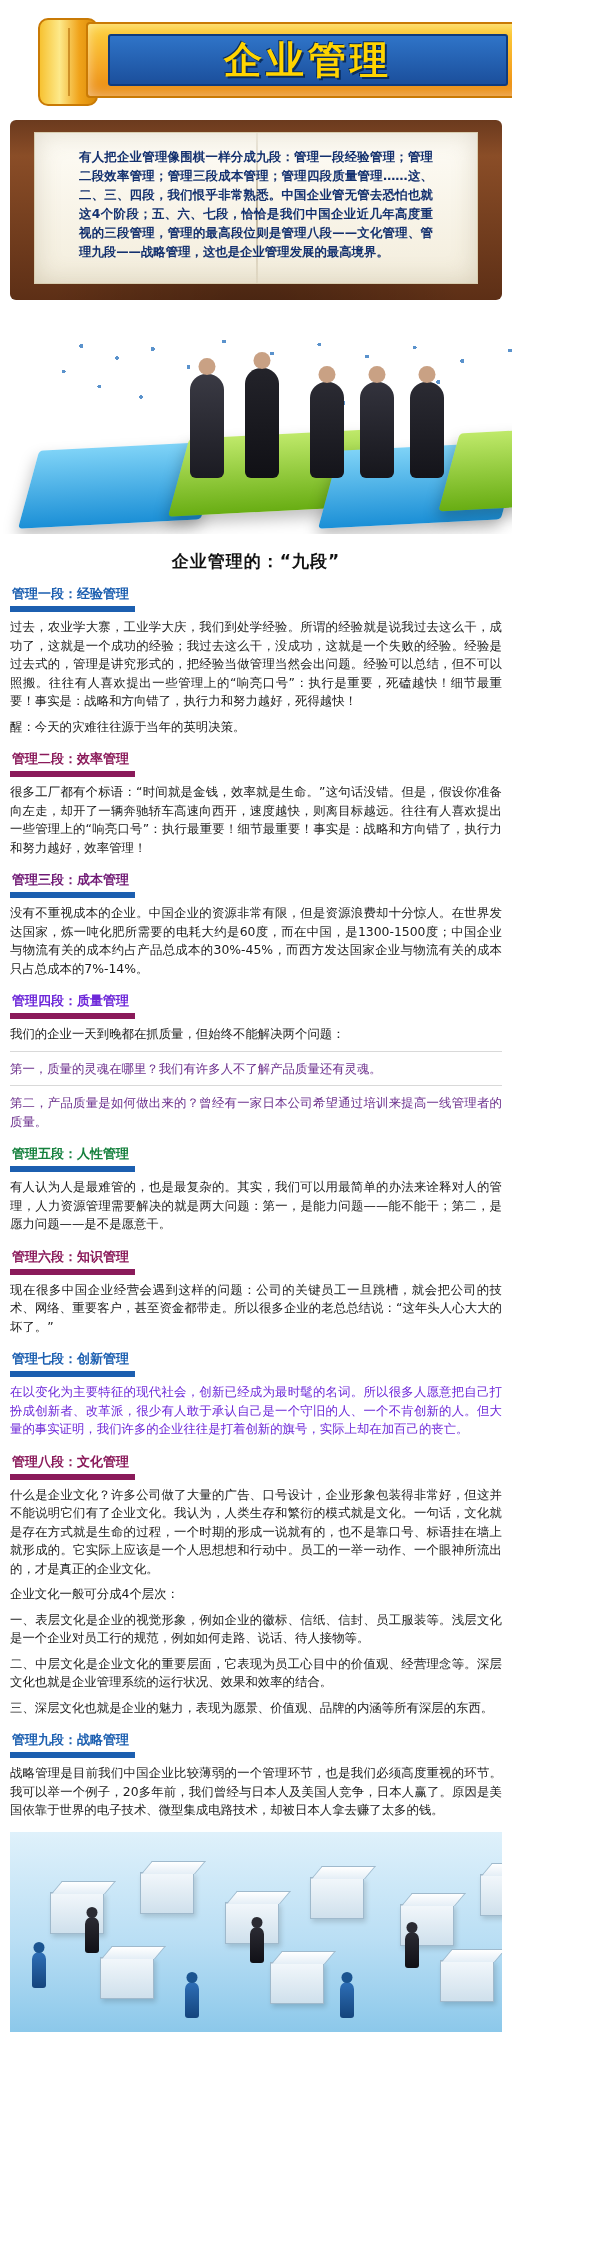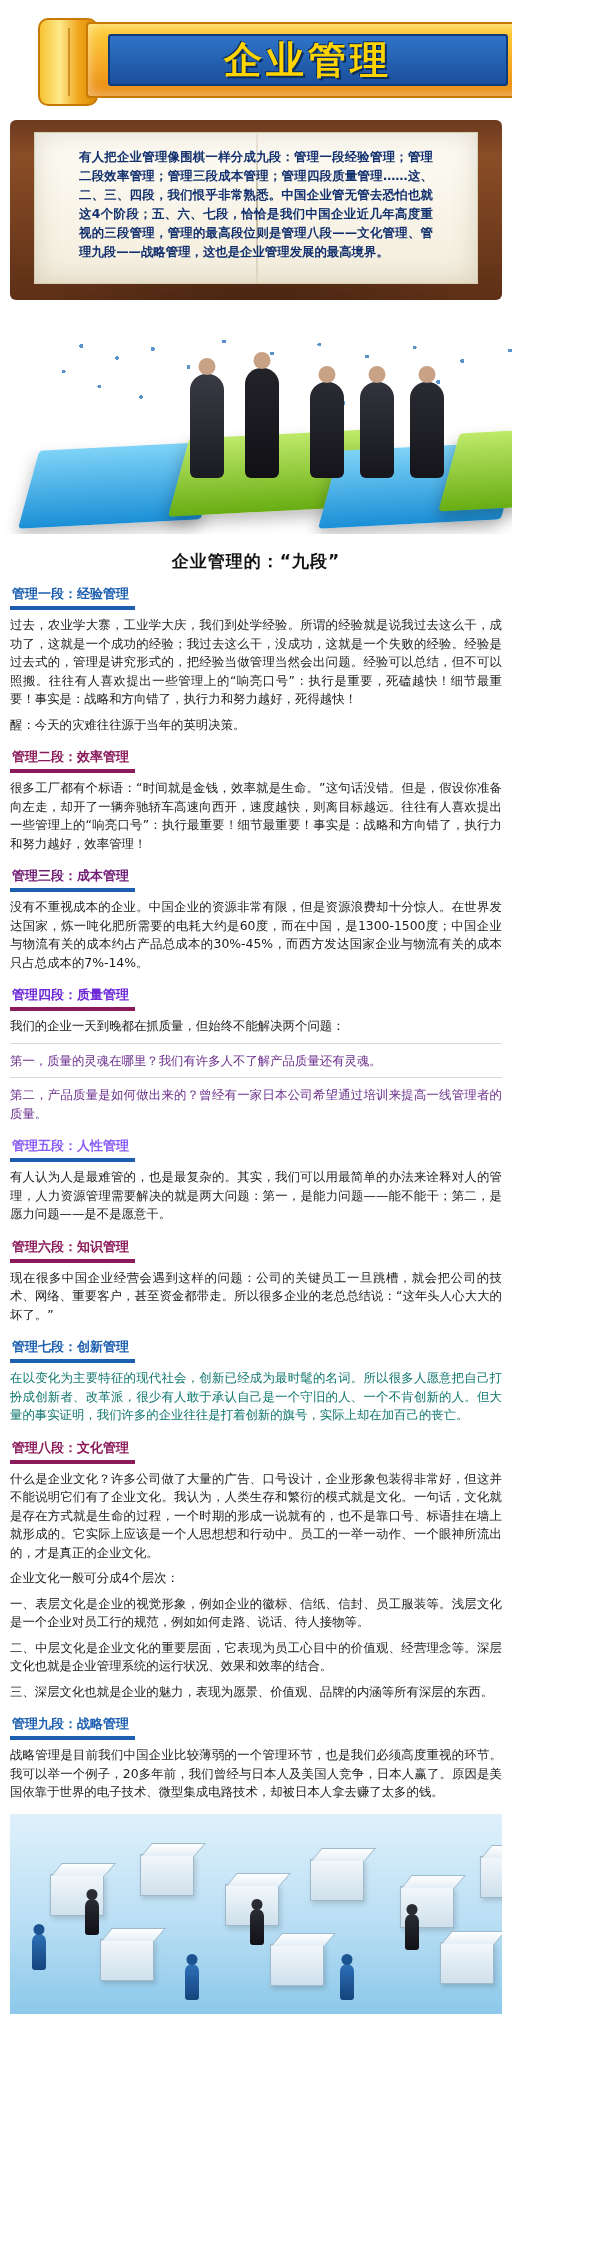--- a/index.html
+++ b/index.html
@@ -170,40 +170,40 @@
 
   
   .content{padding:0 10px 0;}
   .stage{margin-bottom:12px;}
   .stage-title{
     display:inline-block;
     font-size:13px;
     font-weight:bold;
     color:#8a1a5a;
     padding:2px 6px 3px 2px;
-    border-bottom:4px solid #b91c1c;
+    border-bottom:6px solid #b91c1c;
     margin-bottom:6px;
   }
   .stage-title.t1{color:#1c5fb0;border-bottom-color:#1c5fb0;}
   .stage-title.t2{color:#8a1a5a;border-bottom-color:#8a1a5a;}
   .stage-title.t3{color:#701a75;border-bottom-color:#1c5fb0;}
   .stage-title.t4{color:#6d28d9;border-bottom-color:#8a1a5a;}
-  .stage-title.t5{color:#8b5cf6;border-bottom-color:#1c5fb0;}
+  .stage-title.t5{color:#15803d;border-bottom-color:#1c5fb0;}
   .stage-title.t6{color:#8a1a5a;border-bottom-color:#8a1a5a;}
   .stage-title.t7{color:#1c5fb0;border-bottom-color:#1c5fb0;}
   .stage-title.t8{color:#8a1a5a;border-bottom-color:#8a1a5a;}
   .stage-title.t9{color:#1c5fb0;border-bottom-color:#1c5fb0;}
   .para{
     font-size:12.4px;
     line-height:18.5px;
     color:#1b1b1b;
     text-align:justify;
     margin:0 0 7px;
   }
-  .para.green{color:#0f766e;}
+  .para.green{color:#6d28d9;}
   .para.purple{color:#6b2f8c;}
   .hr-line{
     height:1px;background:#d9d9d9;margin:4px 0 8px;border:0;
   }
 
   
   .footer-img{
     position:relative;
     height:200px;
     margin:10px 10px 0;

